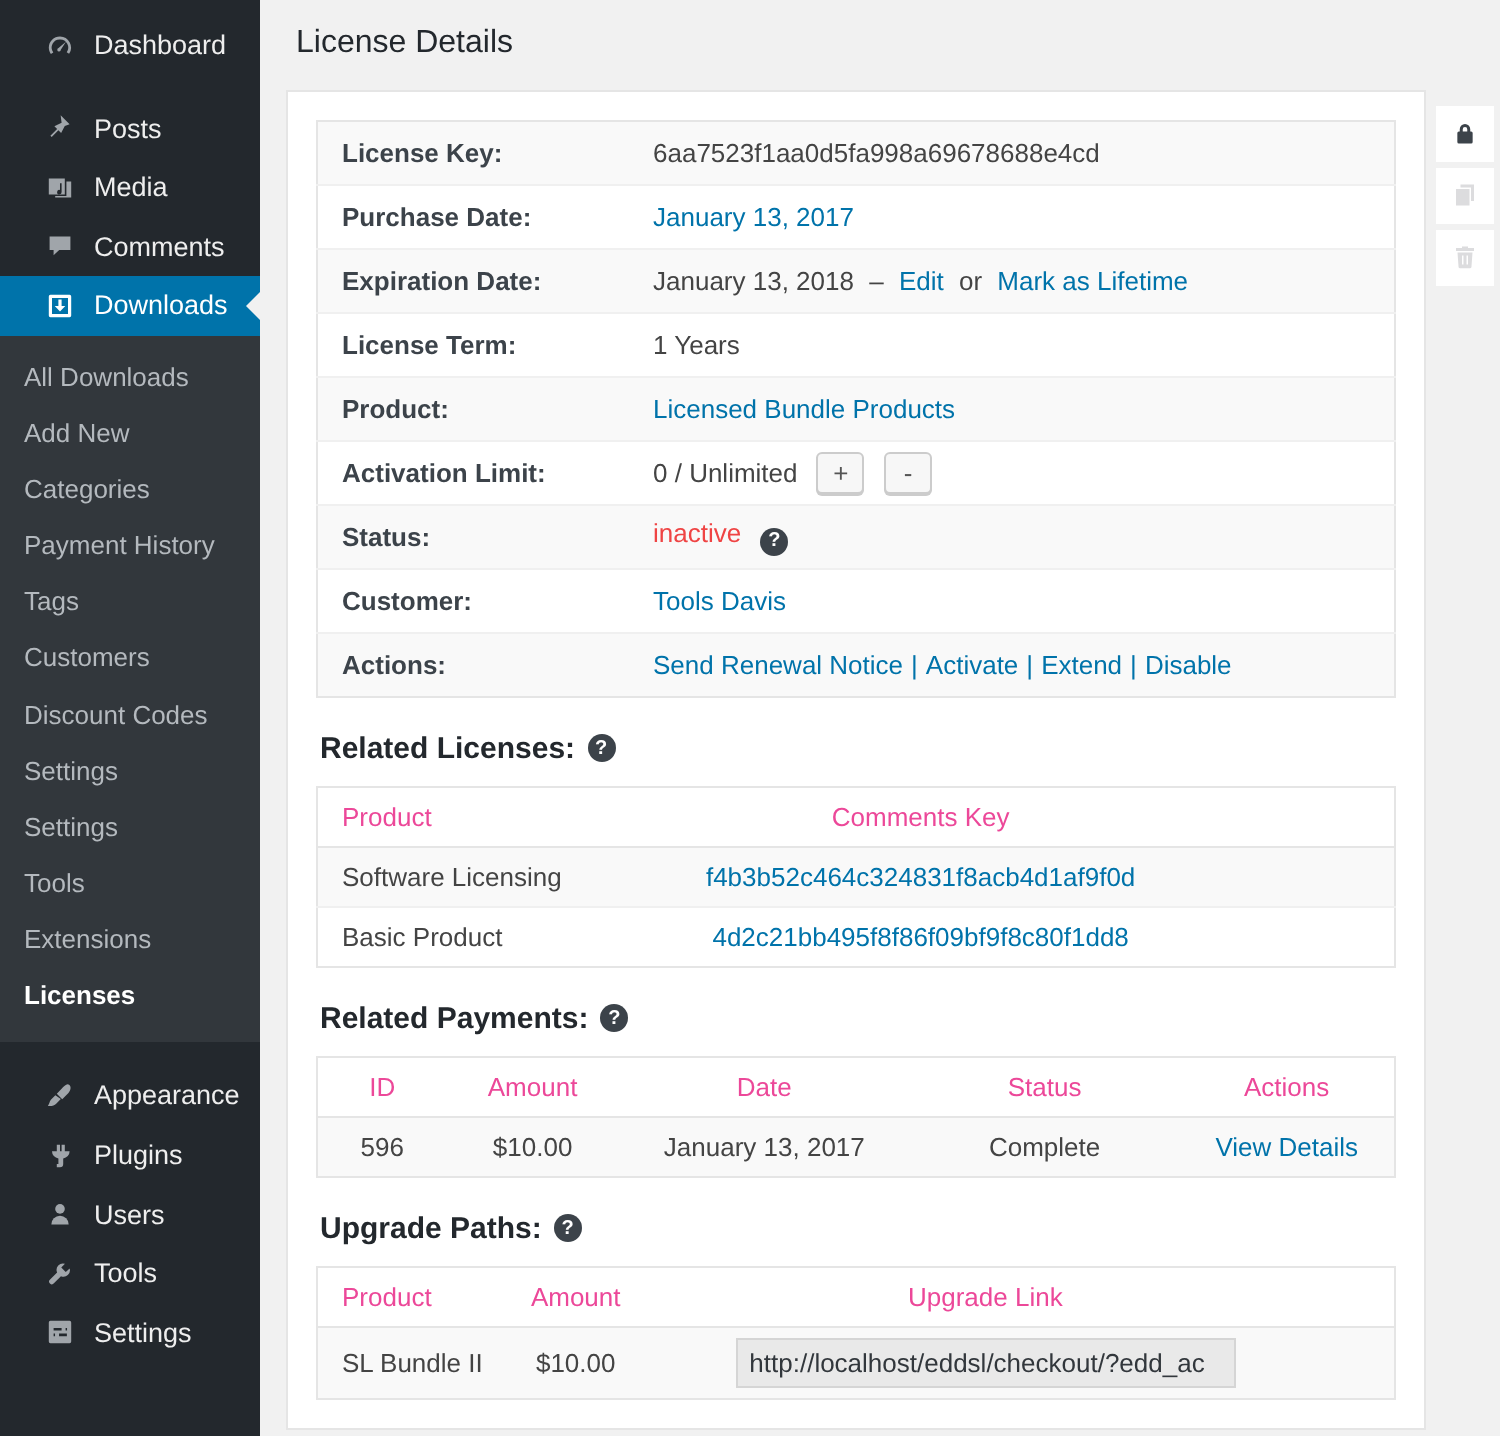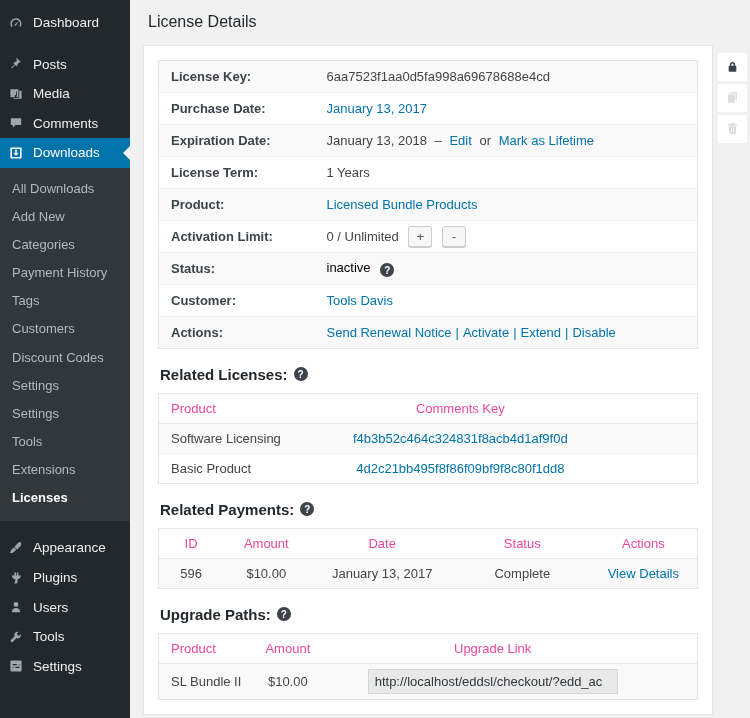--- a/index.html
+++ b/index.html
@@ -11,21 +11,21 @@
   }
   a, .link { color:#0073aa; text-decoration:none; cursor:pointer; }
 
   
   #sidebar {
     position:absolute; left:0; top:0; width:130px; height:718px;
     background:#23282d; padding-top:8px;
   }
   .menu-item {
     display:flex; align-items:center; gap:9px;
-    padding:6px 6px 6px 8px; color:#eee; font-size:13.5px; cursor:pointer;
+    padding:6px 6px 6px 22px; color:#eee; font-size:13.5px; cursor:pointer;
     position:relative; line-height:1.3;
   }
   .menu-item svg { width:16px; height:16px; fill:#a0a5aa; flex:0 0 16px; }
   .menu-item.active { background:#0073aa; color:#fff; }
   .menu-item.active svg { fill:#fff; }
   .menu-item.active::after {
     content:""; position:absolute; right:0; top:50%; margin-top:-7px;
     border:7px solid transparent; border-right-color:#f1f1f1;
   }
   .menu-gap { height:12px; }
@@ -52,21 +52,21 @@
   .side-tab.faded svg { fill:#dcdcde; }
 
   table.details { width:100%; border-collapse:collapse; border:1px solid #e5e5e5; }
   table.details tr { height:32px; }
   table.details tr:nth-child(odd) td { background:#f9f9f9; }
   table.details tr + tr td { border-top:1px solid #f0f0f0; }
   table.details td.label { width:167px; font-weight:700; color:#3c434a; padding-left:12px; }
   table.details td.value { color:#444; }
   .sep-dash { margin:0 4px; color:#444; }
   .or-word { margin:0 4px; color:#444; }
-  .muted { color:#000000; }
+  .muted { color:#ef4444; }
 
   .qty-btn {
     display:inline-block; min-width:24px; padding:2px 0; margin-left:6px;
     background:#f7f7f7; border:1px solid #ccc; border-radius:3px;
     box-shadow:0 1px 0 #ccc; color:#555; text-align:center; font-size:13px;
     cursor:pointer; line-height:1.2;
   }
   .help {
     display:inline-flex; align-items:center; justify-content:center;
     width:14px; height:14px; border-radius:50%; background:#3c434a; color:#fff;

